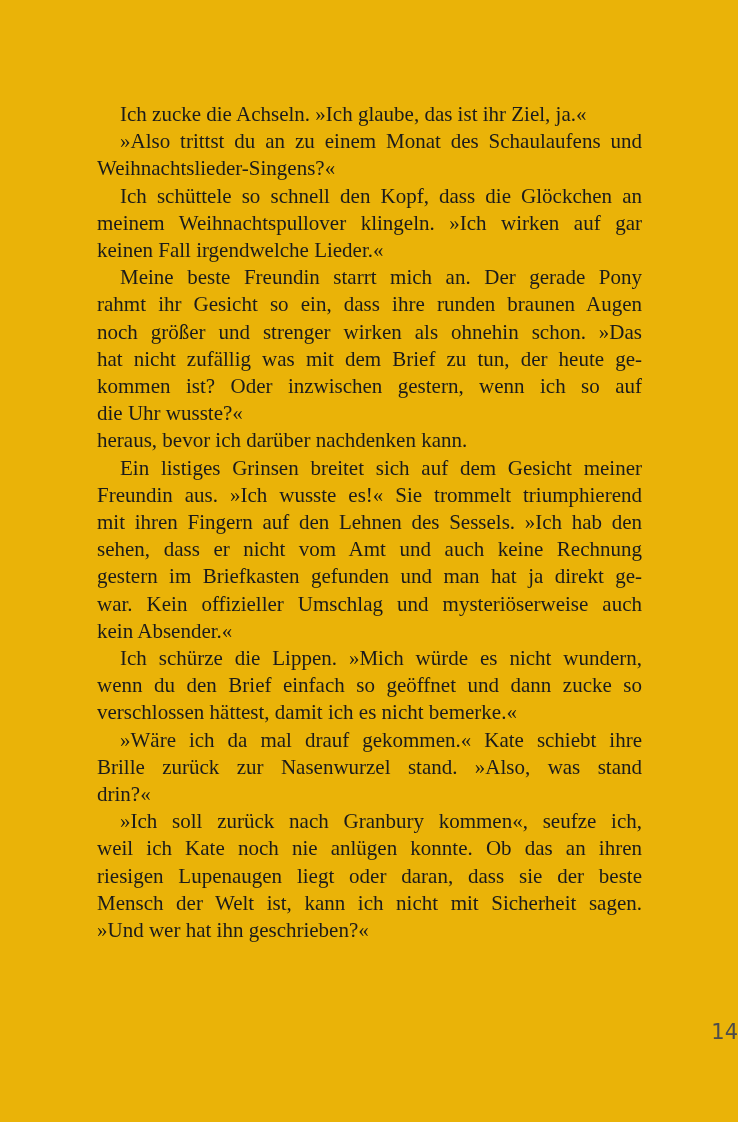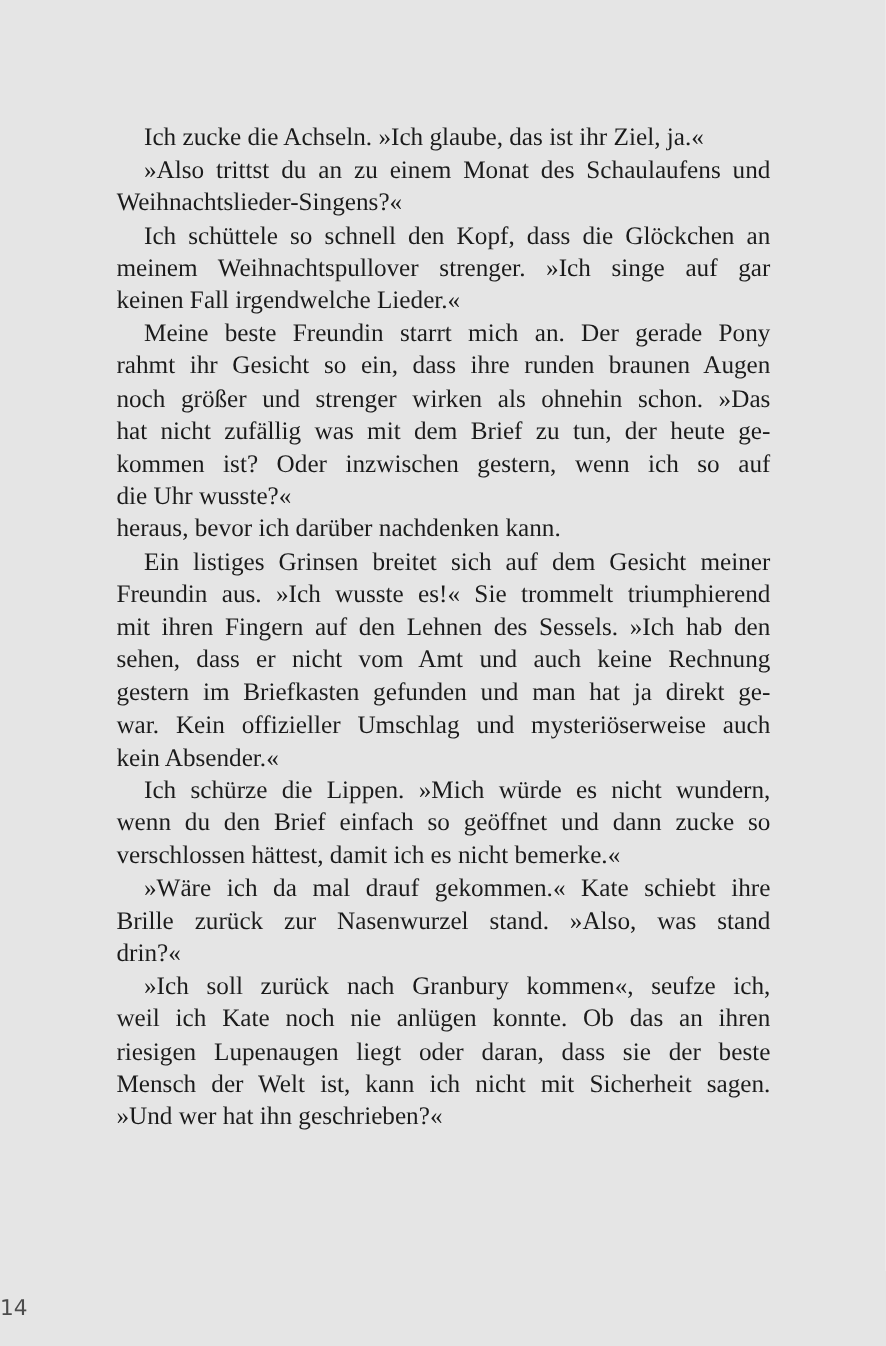--- a/index.html
+++ b/index.html
@@ -9,21 +9,21 @@
   body {
     width: 738px;
     height: 1122px;
     position: relative;
     background: #ffffff;
     overflow: hidden;
   }
   .page {
     position: absolute;
     inset: 0;
-    background: #e5e5e5;
+    background: #eab308;
   }
   .textblock {
     position: absolute;
     left: 97px;
     top: 101px;
     width: 545px;
     color: #1b1b1b;
     font-family: "Liberation Serif", serif;
     font-size: 21px;
     line-height: 27.2px;
@@ -35,39 +35,39 @@
     white-space: nowrap;
   }
   .line.para-end {
     text-align-last: left;
   }
   .line.para-start {
     text-indent: 23px;
   }
   .pagenum {
     position: absolute;
-    top: 1080px;
+    top: 1020px;
     left: 0;
     width: 738px;
-    text-align: left;
+    text-align: right;
     font-family: "DejaVu Sans", sans-serif;
-    font-size: 18px;
+    font-size: 21px;
     color: #4c4c4c;
   }
 </style>
 </head>
 <body>
 
 <div class="page">
   <div class="textblock" id="textblock">
       <div class="line para-start para-end">Ich zucke die Achseln. »Ich glaube, das ist ihr Ziel, ja.«</div>
       <div class="line para-start">»Also trittst du an zu einem Monat des Schaulaufens und</div>
       <div class="line para-end">Weihnachtslieder-Singens?«</div>
       <div class="line para-start">Ich schüttele so schnell den Kopf, dass die Glöckchen an</div>
-      <div class="line">meinem Weihnachtspullover strenger. »Ich singe auf gar</div>
+      <div class="line">meinem Weihnachtspullover klingeln. »Ich wirken auf gar</div>
       <div class="line para-end">keinen Fall irgendwelche Lieder.«</div>
       <div class="line para-start">Meine beste Freundin starrt mich an. Der gerade Pony</div>
       <div class="line">rahmt ihr Gesicht so ein, dass ihre runden braunen Augen</div>
       <div class="line">noch größer und strenger wirken als ohnehin schon. »Das</div>
       <div class="line">hat nicht zufällig was mit dem Brief zu tun, der heute ge-</div>
       <div class="line">kommen ist? Oder inzwischen gestern, wenn ich so auf</div>
       <div class="line para-end">die Uhr wusste?«</div>
       <div class="line para-end">heraus, bevor ich darüber nachdenken kann.</div>
       <div class="line para-start">Ein listiges Grinsen breitet sich auf dem Gesicht meiner</div>
       <div class="line">Freundin aus. »Ich wusste es!« Sie trommelt triumphierend</div>

